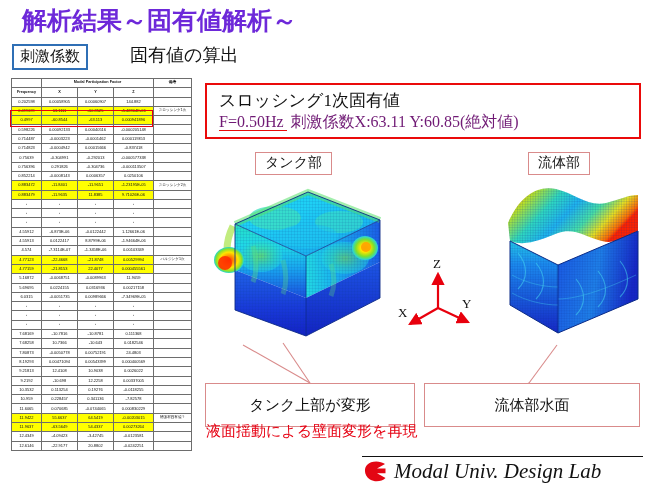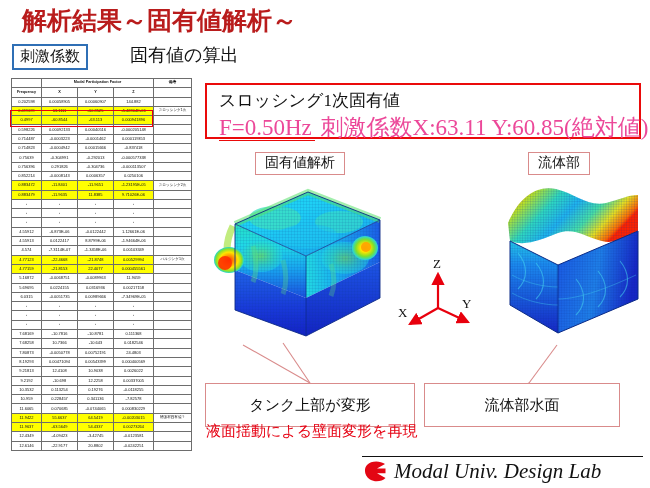--- a/index.html
+++ b/index.html
@@ -8,21 +8,21 @@
     background:#ffffff;
     font-family:"Liberation Sans","DejaVu Sans",sans-serif;
     overflow:hidden;position:relative;
   }
   .slide{position:absolute;inset:0;}
 
   
   #slide-title{
     position:absolute;left:22px;top:4px;
     font-family:"Liberation Serif","DejaVu Serif",serif;
-    font-size:25px;font-weight:600;color:#b91c1c;letter-spacing:0px;
+    font-size:25px;font-weight:600;color:#6d28d9;letter-spacing:0px;
     white-space:nowrap;
   }
 
   
   #badge-stimulation{
     position:absolute;left:12px;top:44px;
     border:2px solid #2f6fb5;background:#fff;
     padding:1px 6px 2px 6px;
     font-family:"Liberation Serif","DejaVu Serif",serif;
     font-size:15px;color:#111;white-space:nowrap;
@@ -73,21 +73,21 @@
     border:2px solid #ea0a0a;background:#ffffff;box-sizing:border-box;padding-left:17px;
   }
   #callout-eigen .l1{
     position:absolute;left:12px;top:4px;
     font-family:"Liberation Serif","DejaVu Serif",serif;
     font-size:17px;color:#111;white-space:nowrap;
   }
   #callout-eigen .l2{
     position:absolute;left:12px;top:27px;
     font-family:"Liberation Serif","DejaVu Serif",serif;
-    font-size:23px;color:#ec4899;white-space:nowrap;
+    font-size:16px;color:#701a75;white-space:nowrap;
   }
   #callout-eigen .freq{
     border-bottom:1.5px solid #ea0a0a;padding-bottom:0px;padding-right:3px;
   }
 
   
   .model-label{
     position:absolute;
     border:1px solid #d98b8b;background:#fff;
     font-family:"Liberation Serif","DejaVu Serif",serif;
@@ -110,21 +110,21 @@
   #axis-label-z{left:33px;top:-2px;}
   #axis-label-x{left:-2px;top:47px;}
   #axis-label-y{left:62px;top:38px;}
 
   
   .bottom-callout{
     position:absolute;border:1.2px solid #d98b8b;background:#fff;
     text-align:center;box-sizing:border-box;
   }
   #callout-tank{left:205px;top:383px;width:210px;height:44px;}
-  #callout-fluid{left:424px;top:383px;width:196px;height:44px;}
+  #callout-fluid{left:424px;top:383px;width:216px;height:44px;}
   .bc-l1{
     font-family:"Liberation Serif","DejaVu Serif",serif;
     font-size:15px;color:#111;line-height:1.0;margin-top:14px;white-space:nowrap;
   }
   .bc-l2{
     font-family:"Liberation Serif","DejaVu Serif",serif;
     font-size:15px;line-height:1.0;margin-top:11px;white-space:nowrap;
   }
   .red-text{color:#e60012;}
   .blk-text{color:#111;}
@@ -447,21 +447,21 @@
         </tbody>
     </table>
   </div>
   <div id="row-highlight-frame"></div>
 
   <div id="callout-eigen">
     <div class="l1">スロッシング1次固有値</div>
     <div class="l2"><span class="freq">F=0.50Hz</span> <span>刺激係数X:63.11  Y:60.85(絶対値)</span></div>
   </div>
 
-  <div class="model-label" id="label-tank">固有値解析</div>
+  <div class="model-label" id="label-tank">タンク部</div>
   <div class="model-label" id="label-fluid">流体部</div>
 
   <div id="model-tank">
     <svg width="185" height="160" viewBox="0 0 185 160">
       <defs>
         <linearGradient id="tankTop" x1="0" y1="0" x2="1" y2="1">
           <stop offset="0%" stop-color="#16d4ef"></stop>
           <stop offset="35%" stop-color="#1fd0f5"></stop>
           <stop offset="70%" stop-color="#1ab7f0"></stop>
           <stop offset="100%" stop-color="#1aa0ee"></stop>

